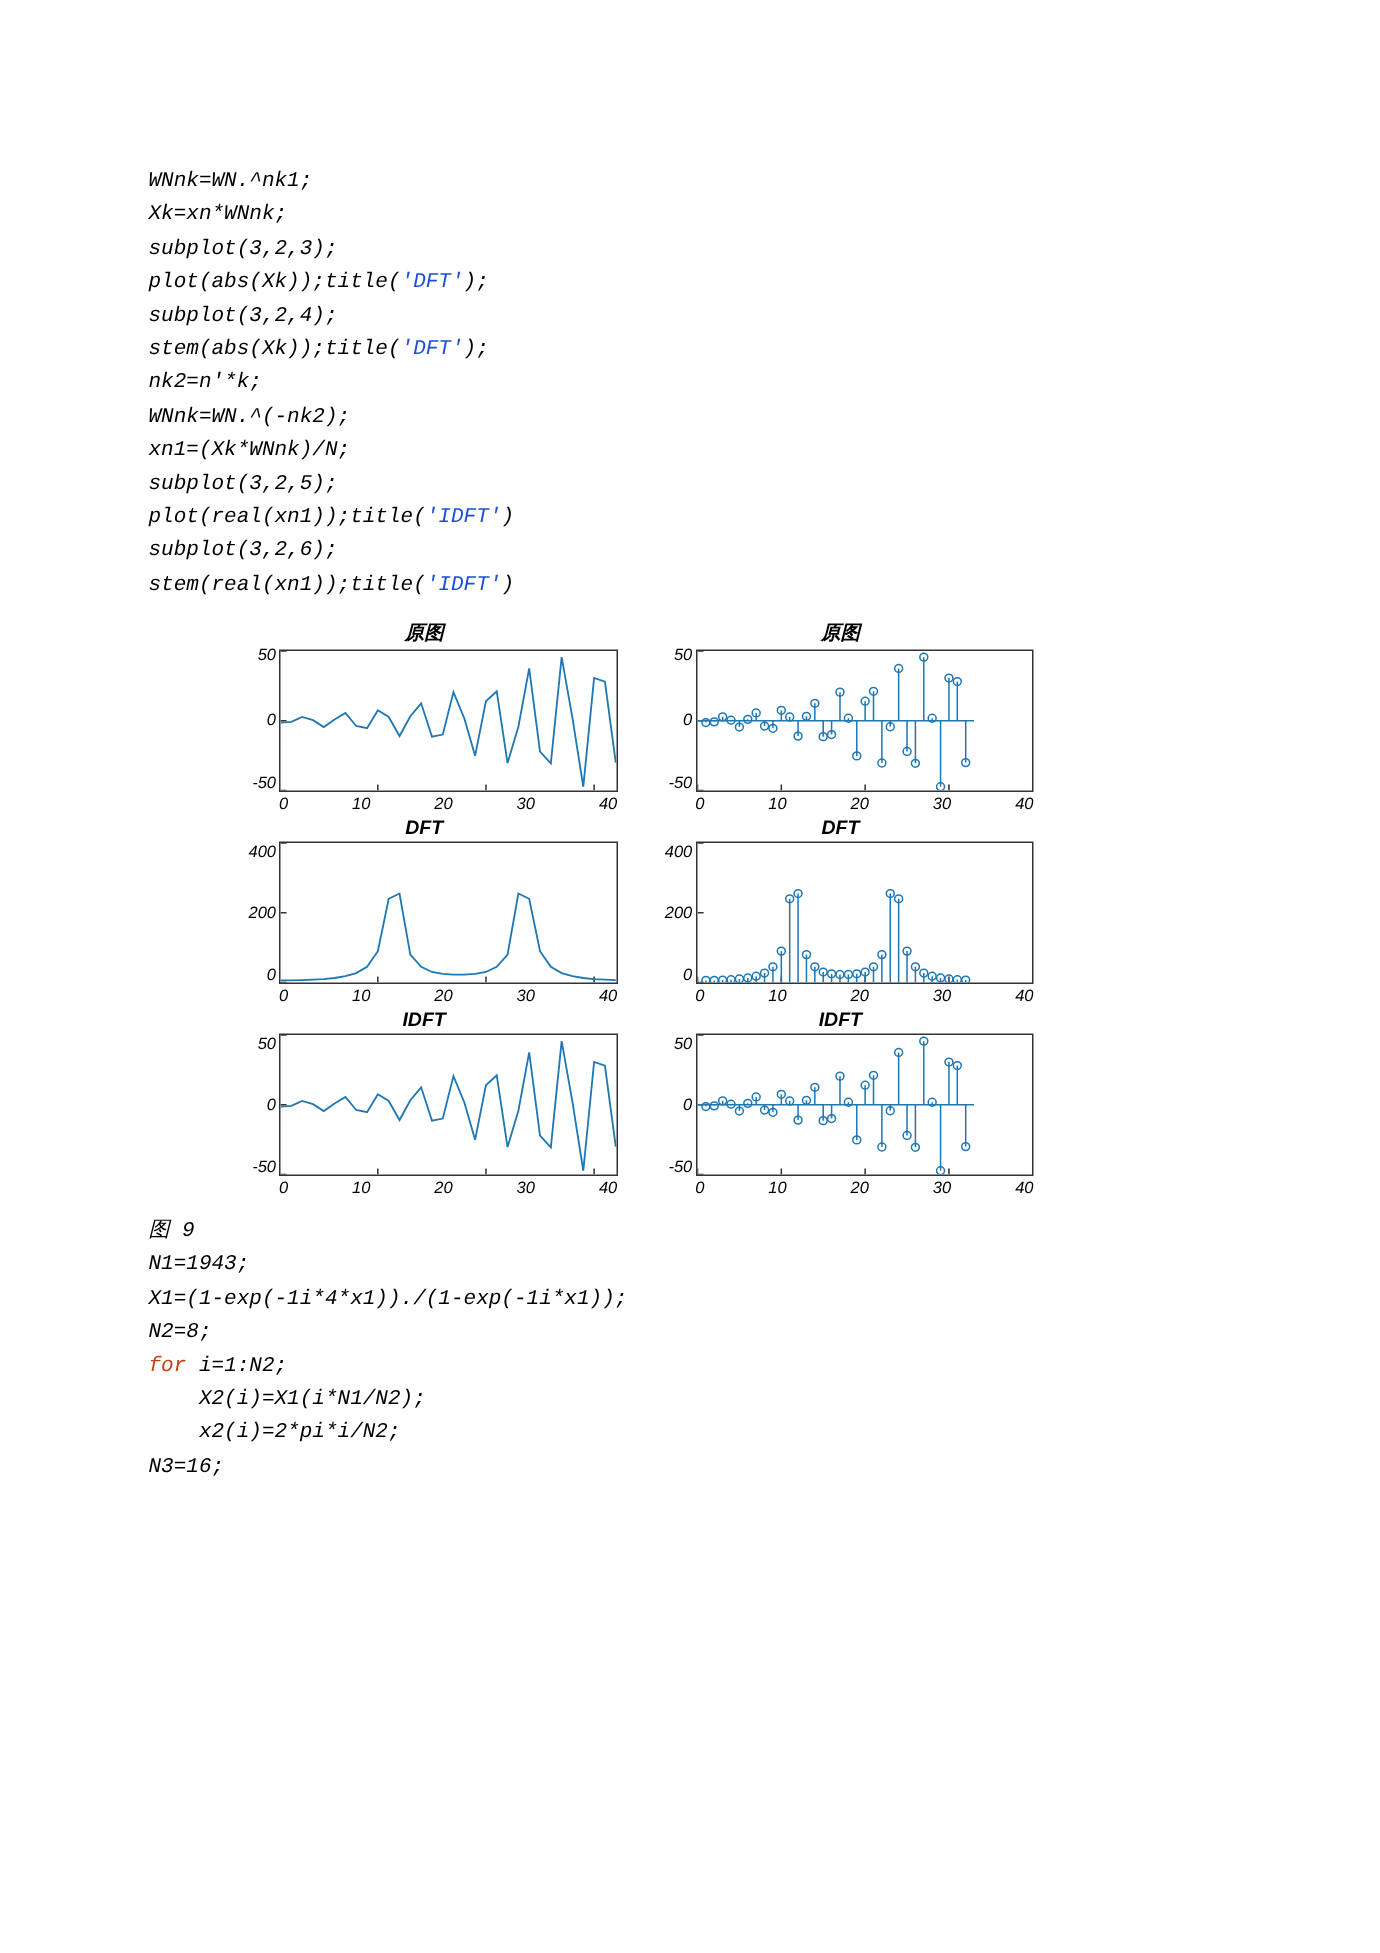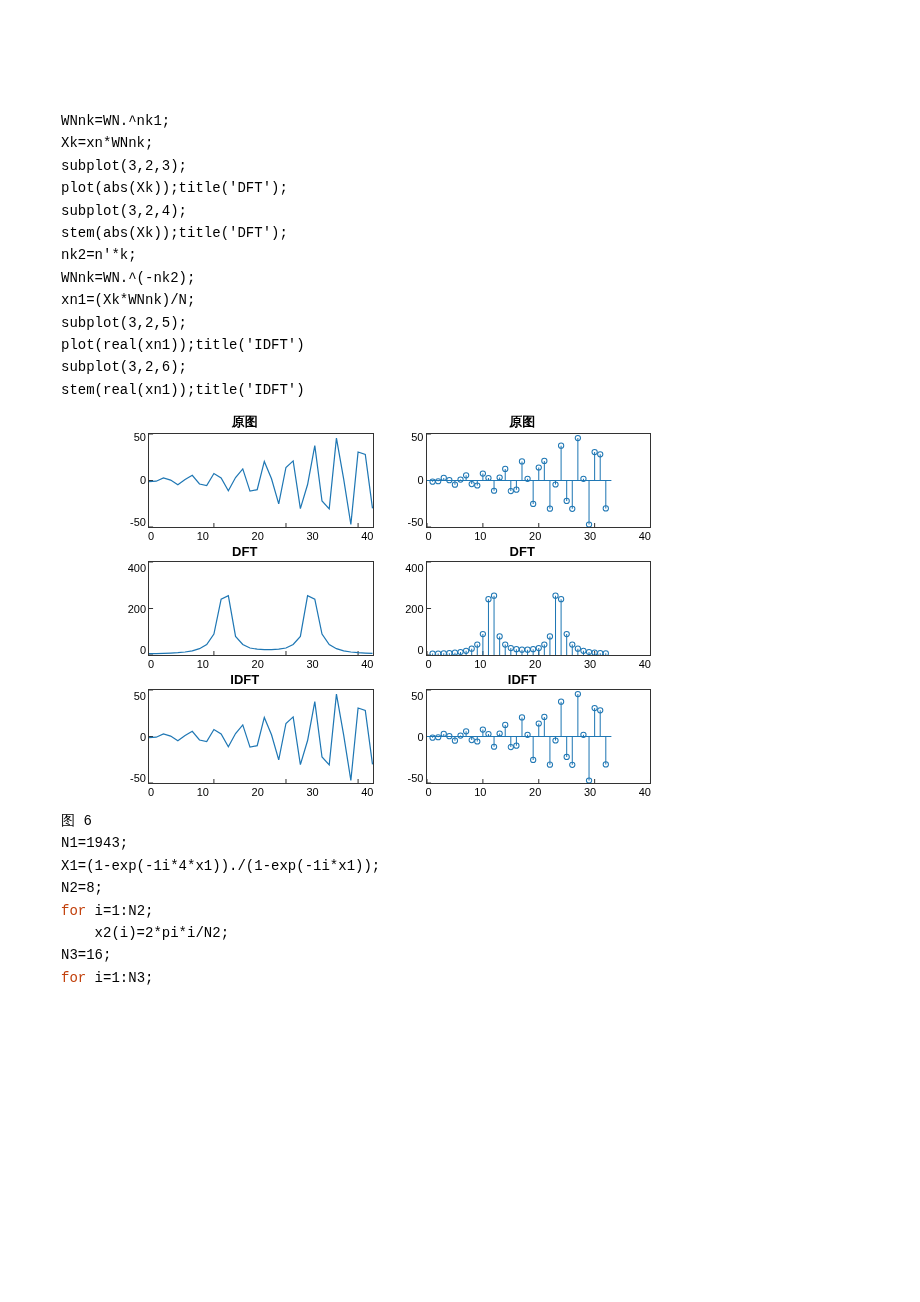--- a/index.html
+++ b/index.html
@@ -4,30 +4,31 @@
 <style>
   body {
     margin: 0;
     padding: 0;
     font-family: "Courier New", monospace;
     font-size: 14px;
     background: #fff;
     width: 920px;
   }
   .page {
-    padding: 110px 135px 80px 61px;
+    padding: 110px 135px 80px 99px;
+    font-style: italic;
   }
   .code {
     font-family: "Courier New", monospace;
     white-space: pre;
     line-height: 1.6;
     color: #000;
   }
   .kw { color: #c2410c; }
-  .str { color: #000000; }
+  .str { color: #1d4ed8; }
   .charts-wrap {
     width: 535px;
     margin: 12px 16px 12px 55px;
     display: grid;
     grid-template-columns: 1fr 1fr;
     grid-template-rows: repeat(3, auto);
     column-gap: 20px;
     row-gap: 2px;
   }
   .chart-cell {
@@ -434,15 +435,15 @@
         <div class="xlab-row">
           <span>0</span>
           <span>10</span>
           <span>20</span>
           <span>30</span>
           <span>40</span>
         </div>
       </div>
     </div>
 
-  <div class="code">图 6</div>
-  <div class="code" id="code-bottom"><div>N1=1943;</div><div>X1=(1-exp(-1i*4*x1))./(1-exp(-1i*x1));</div><div>N2=8;</div><div><span class="kw">for</span> i=1:N2;</div><div>    x2(i)=2*pi*i/N2;</div><div>N3=16;</div><div><span class="kw">for</span> i=1:N3;</div></div>
+  <div class="code">图 9</div>
+  <div class="code" id="code-bottom"><div>N1=1943;</div><div>X1=(1-exp(-1i*4*x1))./(1-exp(-1i*x1));</div><div>N2=8;</div><div><span class="kw">for</span> i=1:N2;</div><div>    X2(i)=X1(i*N1/N2);</div><div>    x2(i)=2*pi*i/N2;</div><div>N3=16;</div></div>
 </div>
 
 </body></html>

